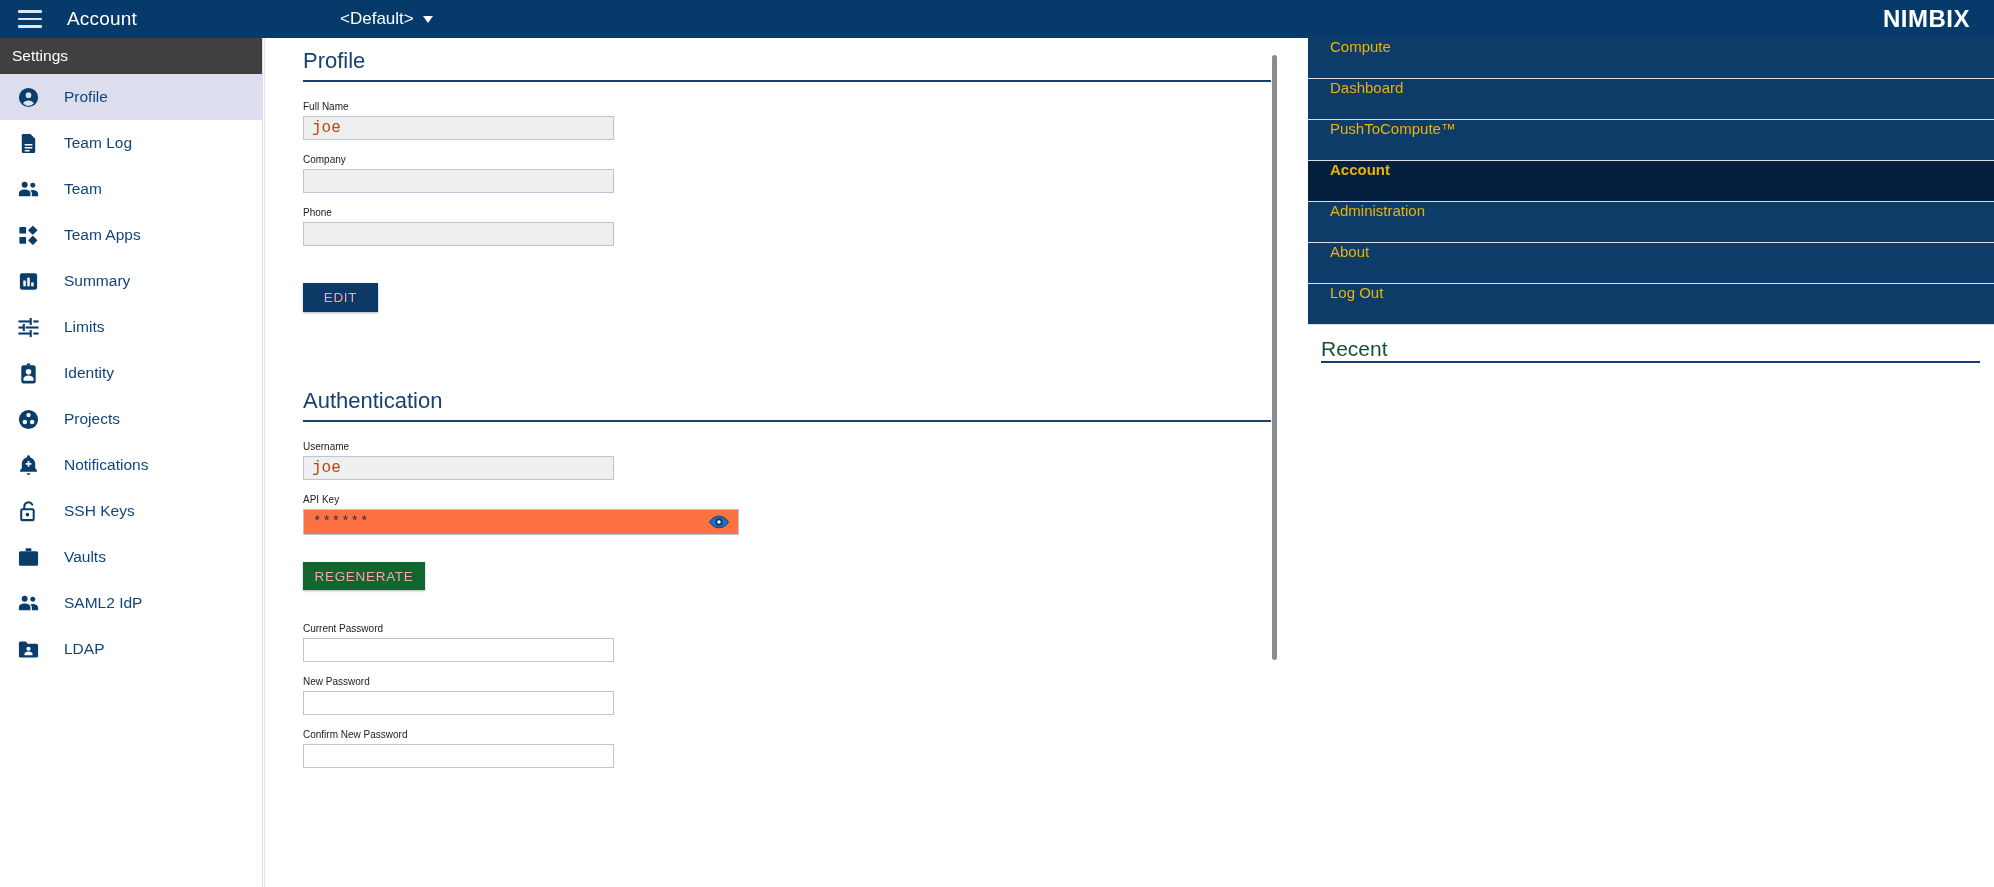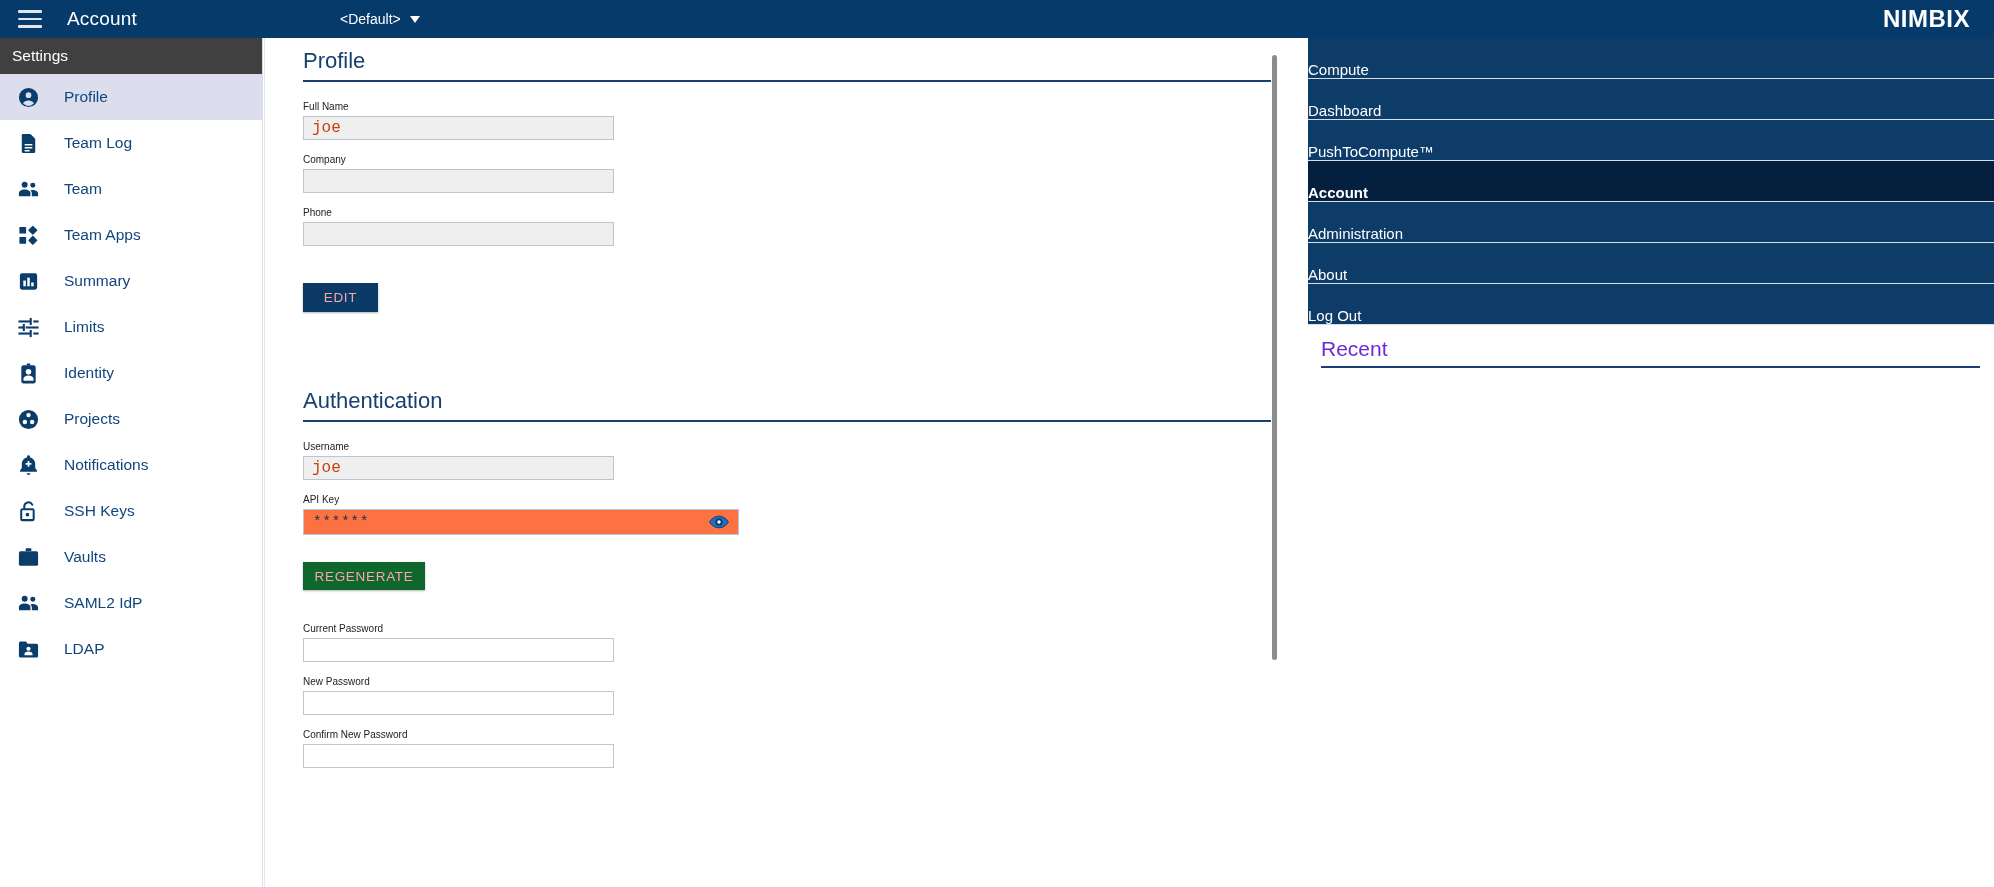--- a/index.html
+++ b/index.html
@@ -25,21 +25,21 @@
   .hamburger { width: 24px; height: 18px; display: flex; flex-direction: column;
                justify-content: space-between; cursor: pointer; }
   .hamburger span { display: block; height: 2.6px; width: 100%; background: #dfe6ef; border-radius: 1px; }
   .topbar-title {
     color: #ffffff; font-size: 19px; font-weight: 400; margin-left: 25px;
     letter-spacing: .2px;
   }
   .topbar-default {
     position: absolute; left: 340px; top: 0; height: 38px;
     display: flex; align-items: center; color: #ffffff;
-    font-size: 14px; cursor: pointer;
+    font-size: 17px; cursor: pointer;
   }
   .caret-down {
     display: inline-block; margin-left: 9px;
     width: 0; height: 0;
     border-left: 5.5px solid transparent;
     border-right: 5.5px solid transparent;
     border-top: 7px solid #ffffff;
   }
   .brand {
     position: absolute; right: 24px; top: 0; height: 38px;
@@ -146,28 +146,28 @@
   }
 
   
   .rightnav {
     position: absolute; top: 38px; right: 0;
     width: 686px; height: 849px; background: #ffffff;
   }
   .rightnav-list { width: 686px; }
   .rnav-item {
     height: 41px; background: #0d3c69;
-    color: #ffffff; font-size: 15px;
-    display: flex; align-items: flex-end;
-    padding-left: 0; cursor: pointer;
+    color: #eab308; font-size: 15px;
+    display: flex; align-items: flex-start;
+    padding-left: 22px; cursor: pointer;
     border-bottom: 1px solid #d9dee6;
   }
   .rnav-item.active { background: #05203f; font-weight: 700; }
   .recent-block { padding: 12px 14px 0 13px; }
-  .recent-title { font-size: 21px; color: #6d28d9; font-weight: 400; padding-bottom: 5px; }
+  .recent-title { font-size: 21px; color: #14532d; font-weight: 400; }
   .recent-rule { height: 2px; background: #1b3f73; width: 659px; }
 </style>
 </head>
 <body>
 
 <div class="app">
 
   <div class="topbar">
     <div class="topbar-left">
       <div class="hamburger">

